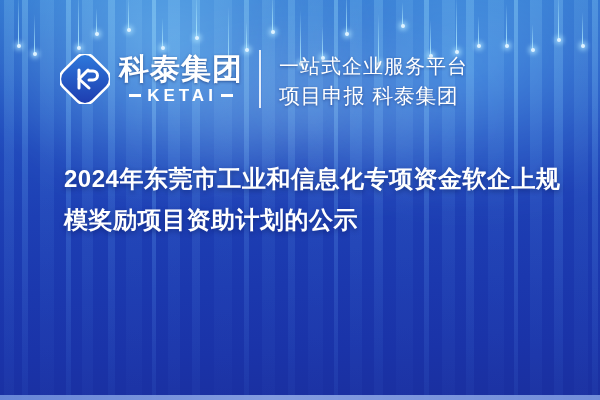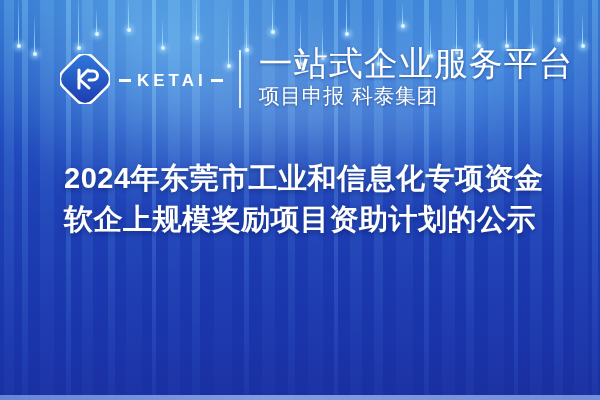--- a/index.html
+++ b/index.html
@@ -144,44 +144,44 @@
     height: 58px;
     background: rgba(255,255,255,.85);
     margin-left: 16px;
     margin-right: 18px;
     flex: 0 0 auto;
   }
 
   #tagline-block { display: flex; flex-direction: column; }
   #tagline-main {
     color: #ffffff;
-    font-size: 34px;
+    font-size: 20px;
     line-height: 32px;
     letter-spacing: 1px;
-    font-family: Liberation Mono, monospace;
+    font-family: Liberation Serif, serif;
     text-shadow: 0 1px 3px rgba(0,20,80,.45);
   }
   #tagline-sub {
     color: #ffffff;
     font-size: 21px;
     line-height: 25px;
     margin-top: 2px;
     letter-spacing: .5px;
     font-family: "DejaVu Serif", "Liberation Serif", serif;
     text-shadow: 0 1px 3px rgba(0,20,80,.45);
   }
 
   
   #title {
     position: absolute;
     left: 64px;
     top: 158px;
     width: 505px;
     color: #ffffff;
-    font-size: 29px;
+    font-size: 24px;
     line-height: 41px;
     font-weight: 700;
     letter-spacing: .5px;
     text-shadow: 0 2px 5px rgba(0,16,70,.45);
     word-break: break-all;
   }
 </style>
 </head>
 <body>
 
@@ -256,20 +256,21 @@
             <stop offset="0%" stop-color="#2f7fe0"></stop>
             <stop offset="100%" stop-color="#1c36ab"></stop>
           </linearGradient>
         </defs>
         <rect x="8" y="8" width="84" height="84" rx="22" ry="22" transform="rotate(45 50 50)" fill="url(#diamondGrad)" stroke="#ffffff" stroke-width="5"></rect>
         <path d="M38 32 L38 68" stroke="#ffffff" stroke-width="6" stroke-linecap="round" fill="none"></path>
         <path d="M56 32 L38 50 L58 68" stroke="#ffffff" stroke-width="6" stroke-linecap="round" stroke-linejoin="round" fill="none"></path>
         <path d="M58 34 L66 34 A9 9 0 0 1 66 52 L58 52" stroke="#ffffff" stroke-width="6" stroke-linecap="round" stroke-linejoin="round" fill="none"></path>
       </svg>
       <div id="logo-text">
+        <div id="logo-cn">科泰集团</div>
         <div id="logo-en-row">
           <span class="logo-dash"></span>
           <span id="logo-en">KETAI</span>
           <span class="logo-dash"></span>
         </div>
       </div>
     </div>
 
     <div id="divider"></div>
 

